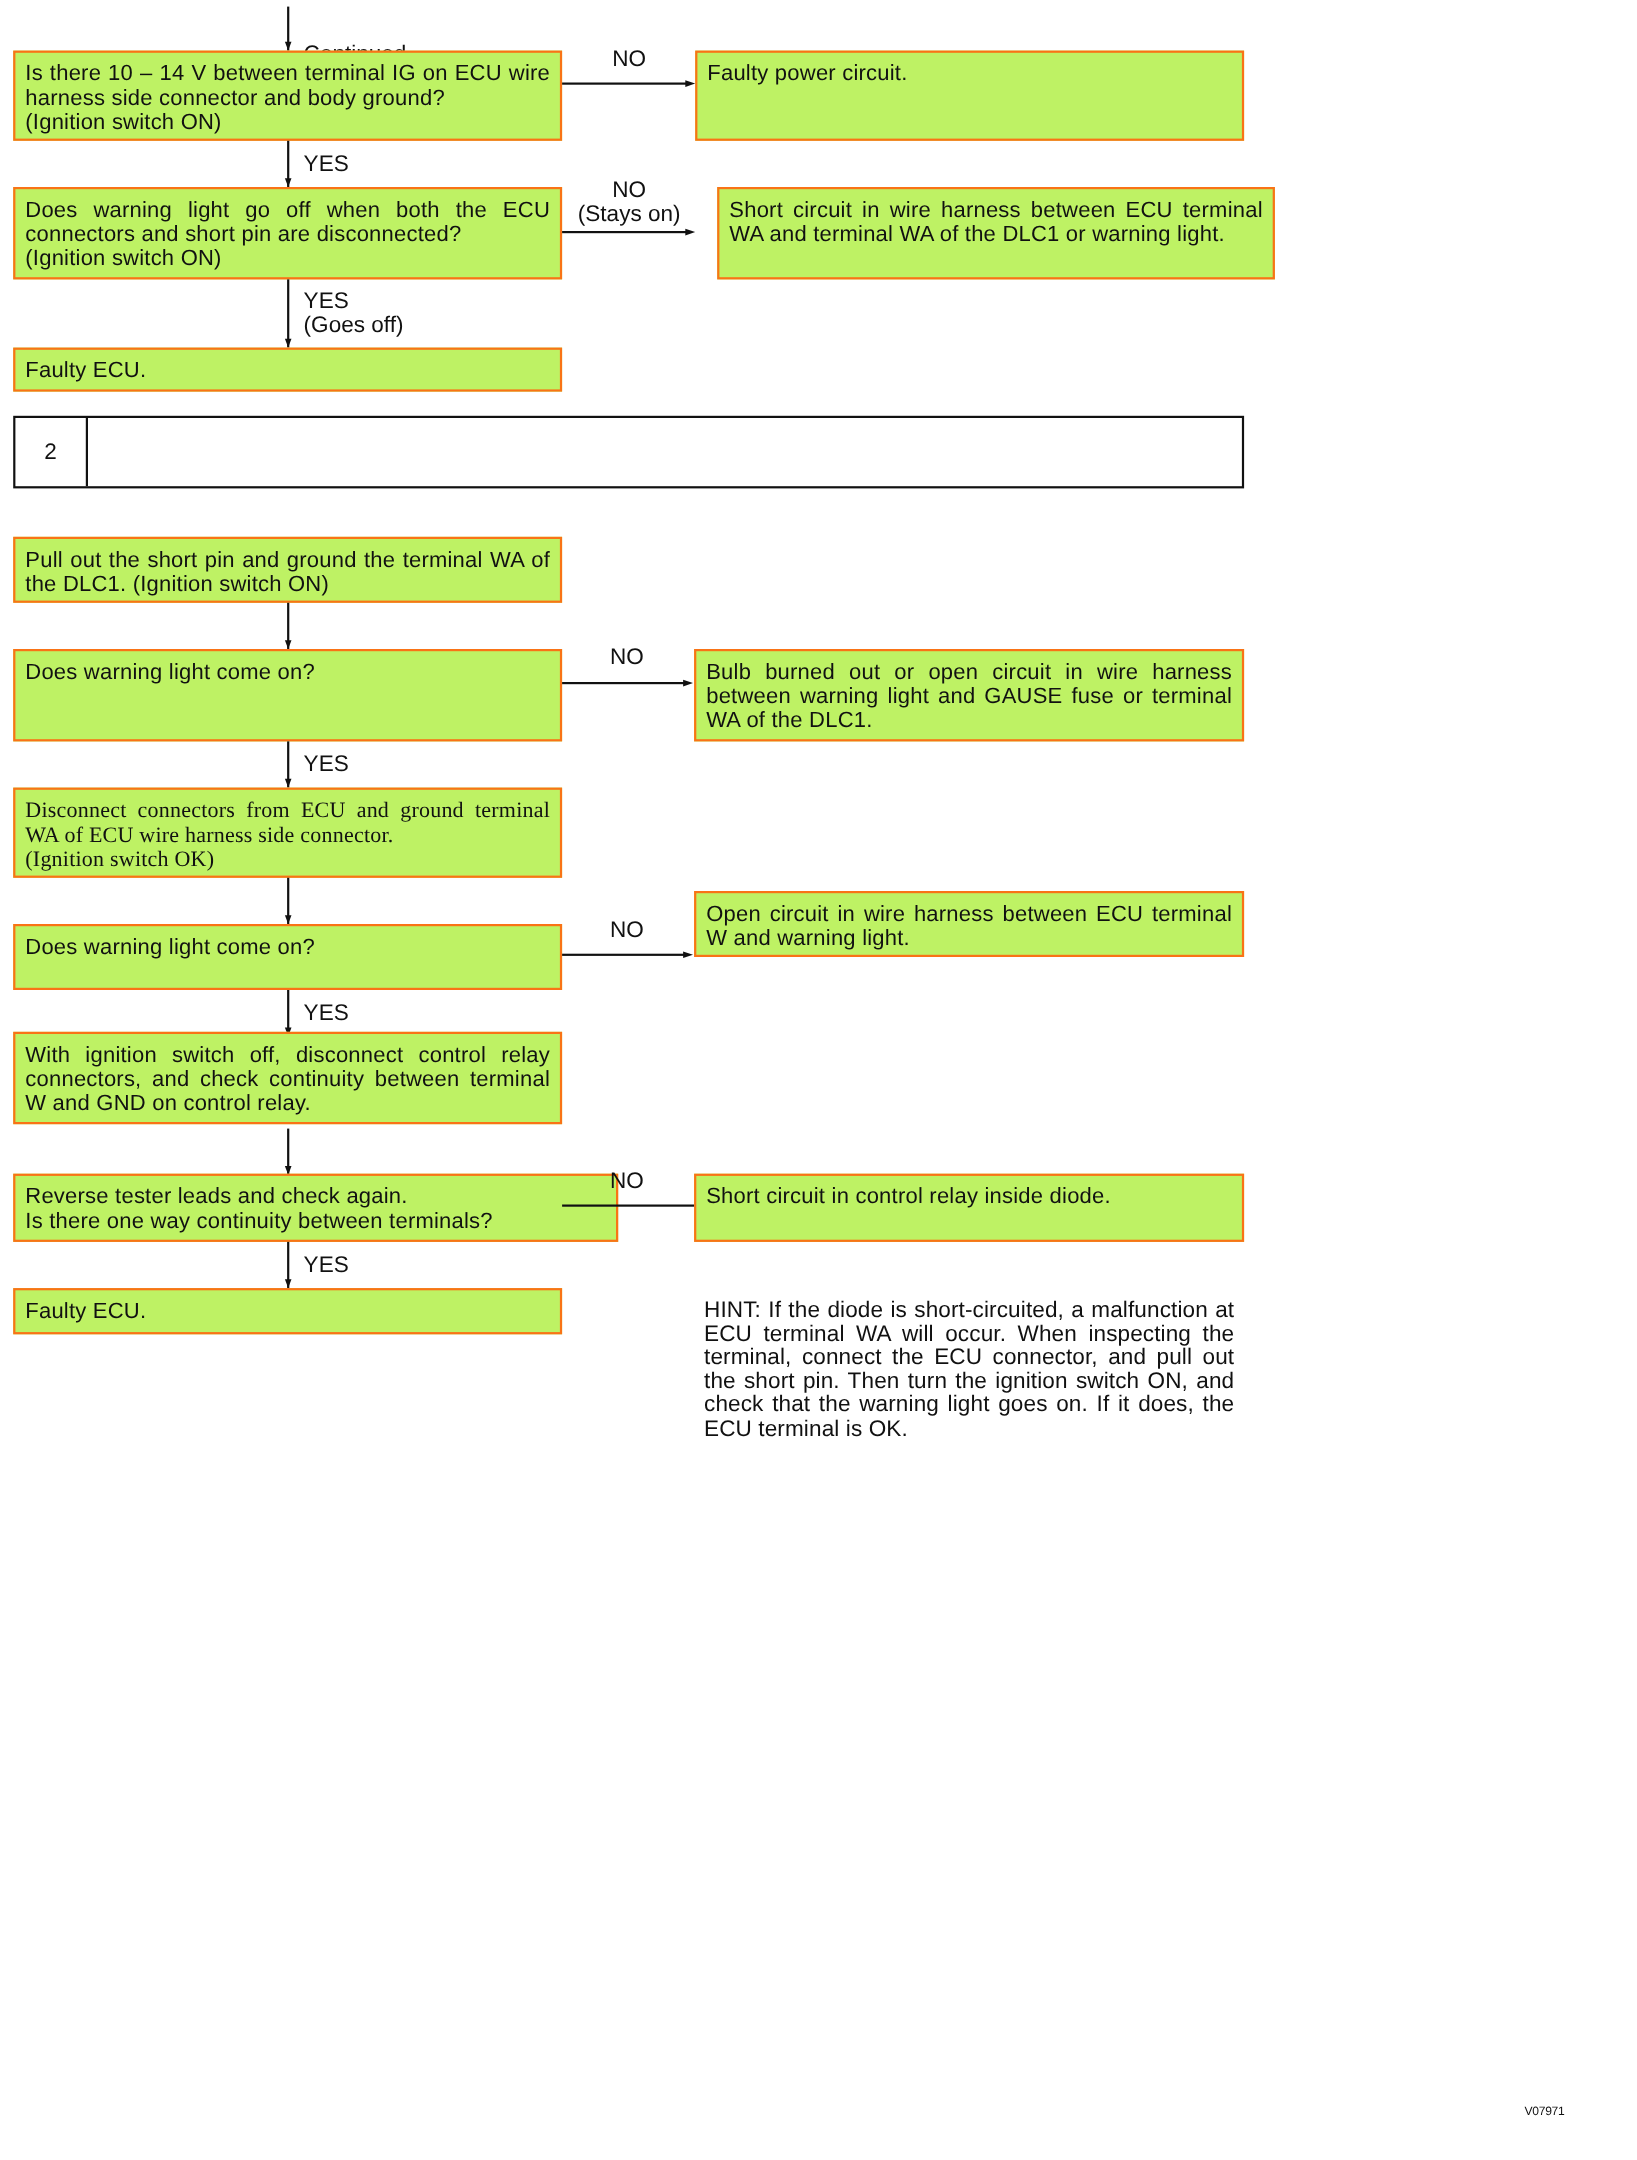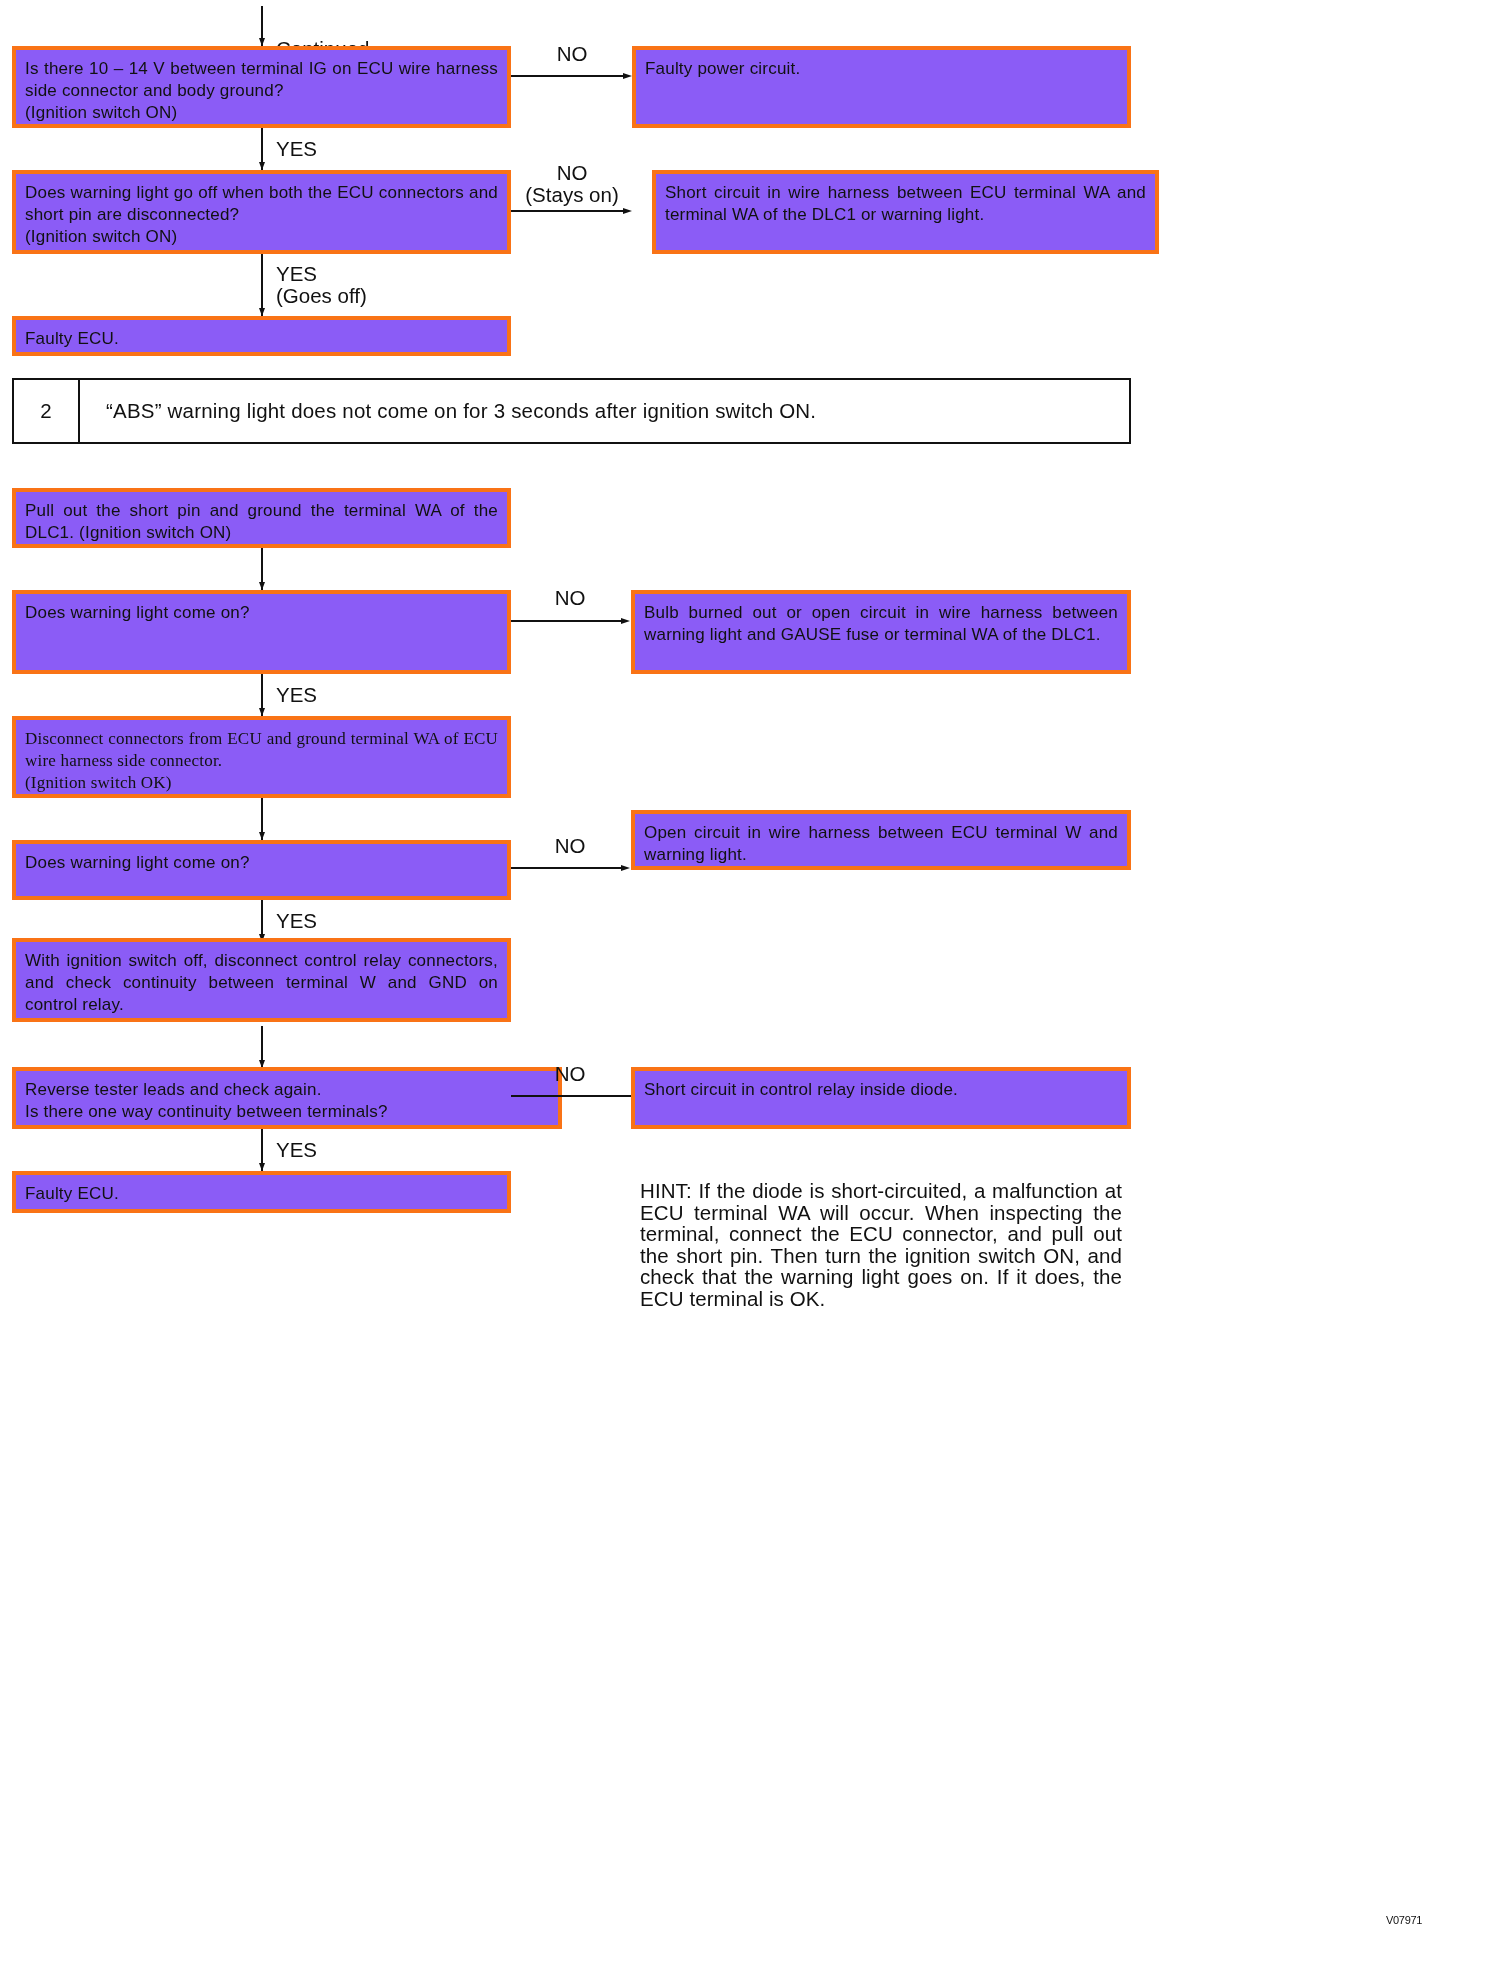--- a/index.html
+++ b/index.html
@@ -1,19 +1,19 @@
 <!DOCTYPE html>
 <html><head>
 <meta charset="utf-8">
 <style>
   html, body { margin: 0; padding: 0; background: #ffffff; }
   body { width: 1488px; height: 1964px; position: relative; overflow: hidden;
          font-family: "Liberation Sans", "DejaVu Sans", sans-serif; color: #111; }
-  .box { position: absolute; box-sizing: border-box; border: 4px solid #f97316; background: #8b5cf6;
-         padding: 8px 9px 6px 9px; font-size: 17px; line-height: 22px; letter-spacing: 0.2px; }
+  .box { position: absolute; box-sizing: border-box; border: 2px solid #f97316; background: #bef264;
+         padding: 8px 9px 6px 9px; font-size: 20px; line-height: 22px; letter-spacing: 0.2px; }
   .box .t { white-space: pre-line; text-align: justify; }
   .lbl { position: absolute; font-size: 20.5px; line-height: 22px; white-space: pre-line; }
   .lbl.c { text-align: center; }
   .vline { position: absolute; width: 2px; background: #111; }
   .hline { position: absolute; height: 2px; background: #111; }
   .arrow-down { position: absolute; width: 0; height: 0; border-left: 3px solid transparent;
          border-right: 3px solid transparent; border-top: 8px solid #111; }
   .arrow-right { position: absolute; width: 0; height: 0; border-top: 3px solid transparent;
          border-bottom: 3px solid transparent; border-left: 9px solid #111; }
   .section { position: absolute; left: 12px; top: 378px; width: 1119px; height: 66px;
@@ -63,21 +63,20 @@
 <div class="arrow-down" style="left:259px; top:308px;"></div>
 <div class="lbl" style="left:276px; top:263px;">YES
 (Goes off)</div>
 
 <div class="box" style="left:12px; top:316px; width:499px; height:40px;">
   <div class="t">Faulty ECU.</div>
 </div>
 
 <div class="section">
   <div class="num">2</div>
-  <div class="title">“ABS” warning light does not come on for 3 seconds after ignition switch ON.</div>
 </div>
 
 <div class="box" style="left:12px; top:488px; width:499px; height:60px;">
   <div class="t">Pull out the short pin and ground the terminal WA of the DLC1. (Ignition switch ON)</div>
 </div>
 
 <div class="vline" style="left:261px; top:548px; height:42px;"></div>
 <div class="arrow-down" style="left:259px; top:582px;"></div>
 
 <div class="box" style="left:12px; top:590px; width:499px; height:84px;">

